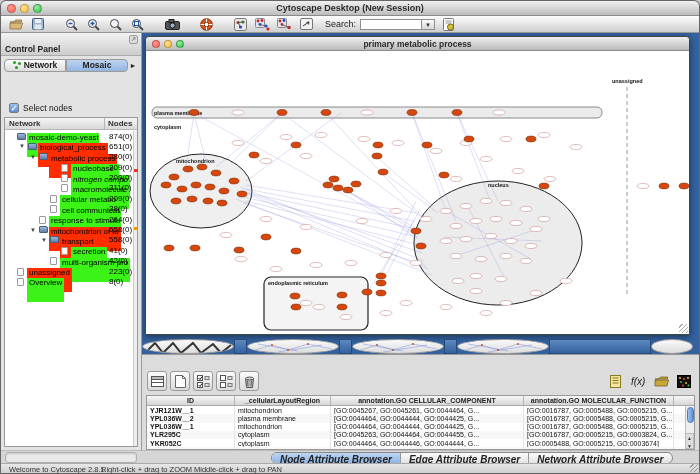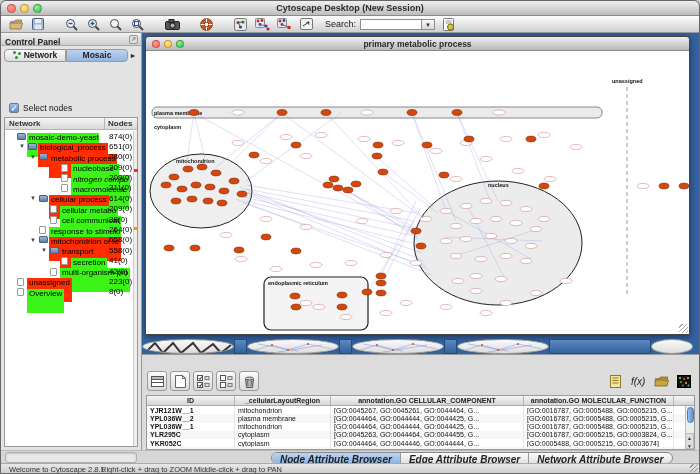--- a/index.html
+++ b/index.html
@@ -32,21 +32,21 @@
     background:linear-gradient(#fafafa,#d8d8d8); font-size:6px; color:#333; text-align:center; line-height:11px; }
 
   
   .content { position:absolute; left:0; top:32px; right:0; bottom:23px; }
 
   
   .control-panel { position:absolute; left:0; top:0; width:141px; bottom:0;
     background:#e3e3e3; border-right:1px solid #9a9a9a; }
   .panel-header { height:13px; background:linear-gradient(#f2f2f2,#cdcdcd);
     border-bottom:1px solid #aaa; font-size:8.5px; font-weight:bold; color:#222;
-    padding:4px 4px; position:relative; }
+    padding:11px 4px; position:relative; }
   .float-icon { position:absolute; right:3px; top:2px; width:9px; height:9px;
     border:1px solid #999; border-radius:2px; background:#ddd; font-size:6px; line-height:7px; text-align:center; color:#777; }
   .cp-tabs { height:17px; display:flex; align-items:center; padding:2px 3px 1px 3px; gap:0;
     background:#e3e3e3; }
   .cp-tab { flex:1; height:13px; font-size:8.5px; font-weight:bold; color:#222; text-align:center;
     line-height:12px; border:1px solid #9a9a9a; background:linear-gradient(#fbfbfb,#dcdcdc);
     display:flex; align-items:center; justify-content:center; gap:3px; }
   .cp-tab:first-child{ border-radius:4px 0 0 4px; }
   .cp-tab.selected { background:linear-gradient(#bdd3ef,#93b6e2); border-radius:0 4px 4px 0; }
   .tab-overflow { width:10px; font-size:7px; color:#222; text-align:center; }
@@ -332,26 +332,20 @@
             </div>
             <div class="trow">
               <span class="ticon file-ic" style="left: 56px;"></span>
               <span class="tlabel green" style="left: 66px; font-style: italic;">nitrogen compo</span>
               <span class="tcount">209(0)</span>
             </div>
             <div class="trow">
               <span class="ticon file-ic" style="left: 56px;"></span>
               <span class="tlabel green" style="left: 66px;">macromolecule</span>
               <span class="tcount">311(0)</span>
-            </div>
-            <div class="trow">
-              <span class="arr" style="left: 25px;">▼</span>
-              <span class="ticon folder-ic" style="left: 34px;"></span>
-              <span class="tlabel red" style="left: 44px;">cellular process</span>
-              <span class="tcount">614(0)</span>
             </div>
             <div class="trow">
               <span class="ticon file-ic" style="left: 45px;"></span>
               <span class="tlabel green" style="left: 55px;">cellular metabo</span>
               <span class="tcount">209(0)</span>
             </div>
             <div class="trow">
               <span class="ticon file-ic" style="left: 45px;"></span>
               <span class="tlabel green" style="left: 55px;">cell communicat</span>
               <span class="tcount">38(0)</span>

